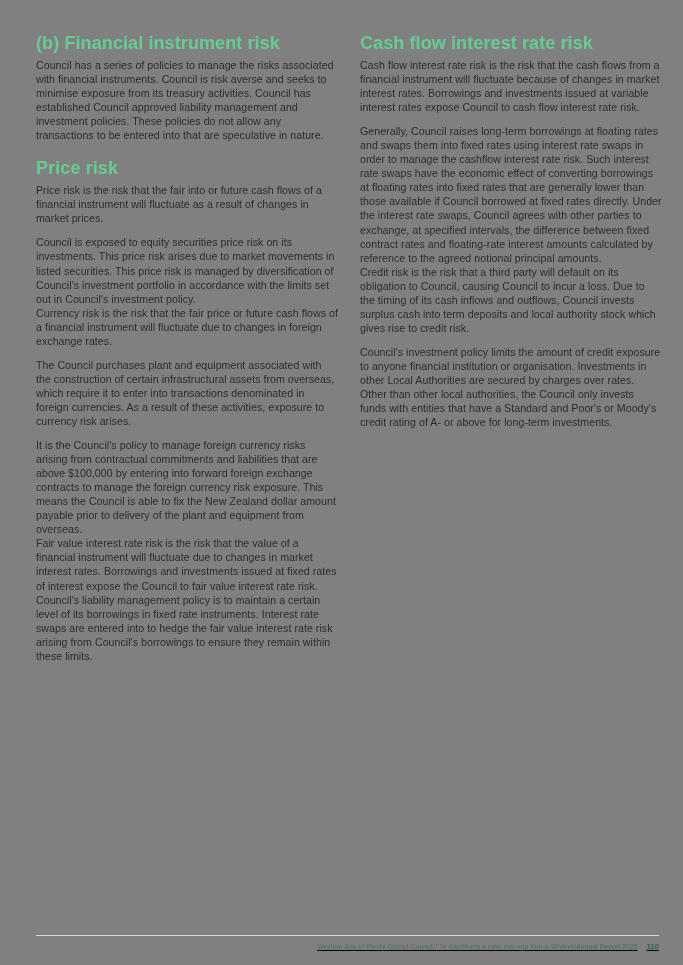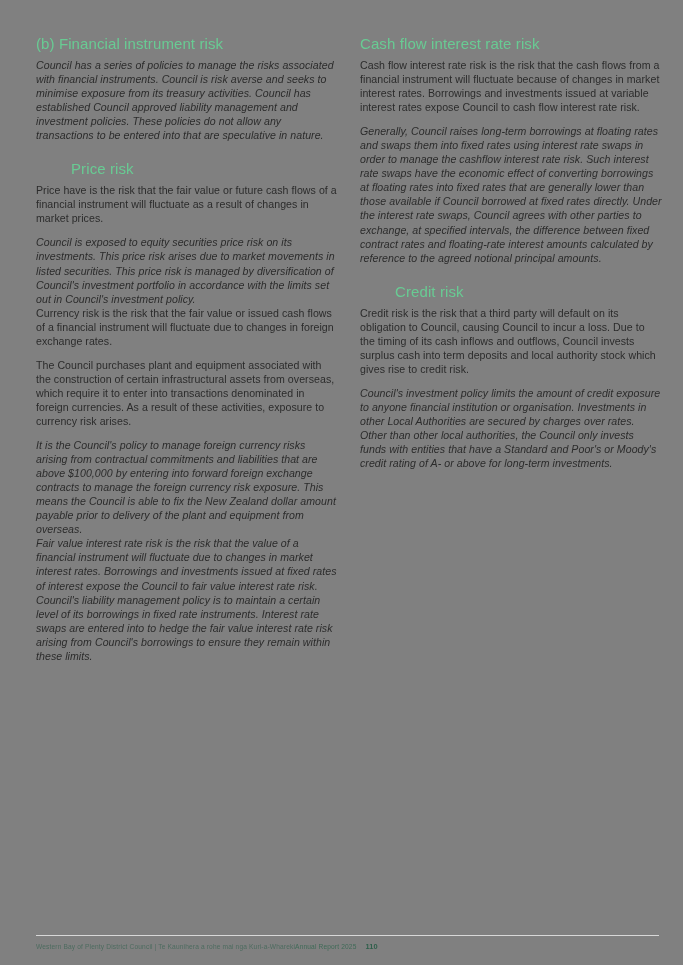--- a/index.html
+++ b/index.html
@@ -24,61 +24,60 @@
   .columns {
     display: flex;
     gap: 22px;
     align-items: flex-start;
   }
   .col {
     width: 302px;
     flex: 0 0 302px;
   }
   h2.sec-head {
-    font-size: 15px;
+    font-size: 18px;
     line-height: 15px;
-    font-weight: normal;
+    font-weight: bold;
     color: #68cb93;
     margin: 0 0 7px 0;
     letter-spacing: 0.1px;
   }
   h2.sec-head.spaced {
     margin-top: 19px;
-    margin-left: 35px;
   }
   p.body {
     font-size: 10.6px;
     line-height: 14.05px;
     color: #2b2b2b;
     margin: 0 0 10px 0;
     letter-spacing: 0.05px;
     text-align: left;
   }
   p.body:last-child {
     margin-bottom: 0;
-    font-style: italic;
   }
   .footer {
     position: absolute;
     left: 36px;
     right: 24px;
     bottom: 14px;
   }
   .footer-rule {
     height: 1.4px;
     background: #d8d8d8;
     width: 100%;
     margin-bottom: 6px;
   }
   .footer-row {
     display: flex;
     align-items: baseline;
-    justify-content: flex-start;
+    justify-content: flex-end;
     font-size: 6.6px;
     letter-spacing: 0.15px;
+    text-decoration: underline;
   }
   .footer-left {
     color: #4d6b5f;
   }
   .footer-right {
     color: #3f6a57;
     display: flex;
     gap: 9px;
     align-items: baseline;
     white-space: nowrap;
@@ -98,46 +97,45 @@
 
     <div class="col">
 
       <section>
         <h2 class="sec-head">(b) Financial instrument risk</h2>
         <p class="body">Council has a series of policies to manage the risks associated with financial instruments. Council is risk averse and seeks to minimise exposure from its treasury activities. Council has established Council approved liability management and investment policies. These policies do not allow any transactions to be entered into that are speculative in nature.</p>
       </section>
 
       <section>
         <h2 class="sec-head spaced">Price risk</h2>
-        <p class="body">Price have is the risk that the fair value or future cash flows of a financial instrument will fluctuate as a result of changes in market prices.</p>
+        <p class="body">Price risk is the risk that the fair into or future cash flows of a financial instrument will fluctuate as a result of changes in market prices.</p>
         <p class="body">Council is exposed to equity securities price risk on its investments. This price risk arises due to market movements in listed securities. This price risk is managed by diversification of Council's investment portfolio in accordance with the limits set out in Council's investment policy.</p>
       </section>
 
       <section>
-        <p class="body">Currency risk is the risk that the fair value or issued cash flows of a financial instrument will fluctuate due to changes in foreign exchange rates.</p>
+        <p class="body">Currency risk is the risk that the fair price or future cash flows of a financial instrument will fluctuate due to changes in foreign exchange rates.</p>
         <p class="body">The Council purchases plant and equipment associated with the construction of certain infrastructural assets from overseas, which require it to enter into transactions denominated in foreign currencies. As a result of these activities, exposure to currency risk arises.</p>
         <p class="body">It is the Council's policy to manage foreign currency risks arising from contractual commitments and liabilities that are above $100,000 by entering into forward foreign exchange contracts to manage the foreign currency risk exposure. This means the Council is able to fix the New Zealand dollar amount payable prior to delivery of the plant and equipment from overseas.</p>
       </section>
 
       <section>
         <p class="body">Fair value interest rate risk is the risk that the value of a financial instrument will fluctuate due to changes in market interest rates. Borrowings and investments issued at fixed rates of interest expose the Council to fair value interest rate risk. Council's liability management policy is to maintain a certain level of its borrowings in fixed rate instruments. Interest rate swaps are entered into to hedge the fair value interest rate risk arising from Council's borrowings to ensure they remain within these limits.</p>
       </section>
 
     </div>
 
     <div class="col">
 
       <section>
         <h2 class="sec-head">Cash flow interest rate risk</h2>
         <p class="body">Cash flow interest rate risk is the risk that the cash flows from a financial instrument will fluctuate because of changes in market interest rates. Borrowings and investments issued at variable interest rates expose Council to cash flow interest rate risk.</p>
         <p class="body">Generally, Council raises long-term borrowings at floating rates and swaps them into fixed rates using interest rate swaps in order to manage the cashflow interest rate risk. Such interest rate swaps have the economic effect of converting borrowings at floating rates into fixed rates that are generally lower than those available if Council borrowed at fixed rates directly. Under the interest rate swaps, Council agrees with other parties to exchange, at specified intervals, the difference between fixed contract rates and floating-rate interest amounts calculated by reference to the agreed notional principal amounts.</p>
       </section>
 
       <section>
-        <h2 class="sec-head spaced">Credit risk</h2>
         <p class="body">Credit risk is the risk that a third party will default on its obligation to Council, causing Council to incur a loss. Due to the timing of its cash inflows and outflows, Council invests surplus cash into term deposits and local authority stock which gives rise to credit risk.</p>
         <p class="body">Council's investment policy limits the amount of credit exposure to anyone financial institution or organisation. Investments in other Local Authorities are secured by charges over rates. Other than other local authorities, the Council only invests funds with entities that have a Standard and Poor's or Moody's credit rating of A- or above for long-term investments.</p>
       </section>
 
     </div>
 
   </div>
 
   <div class="footer">
     <div class="footer-rule"></div>

